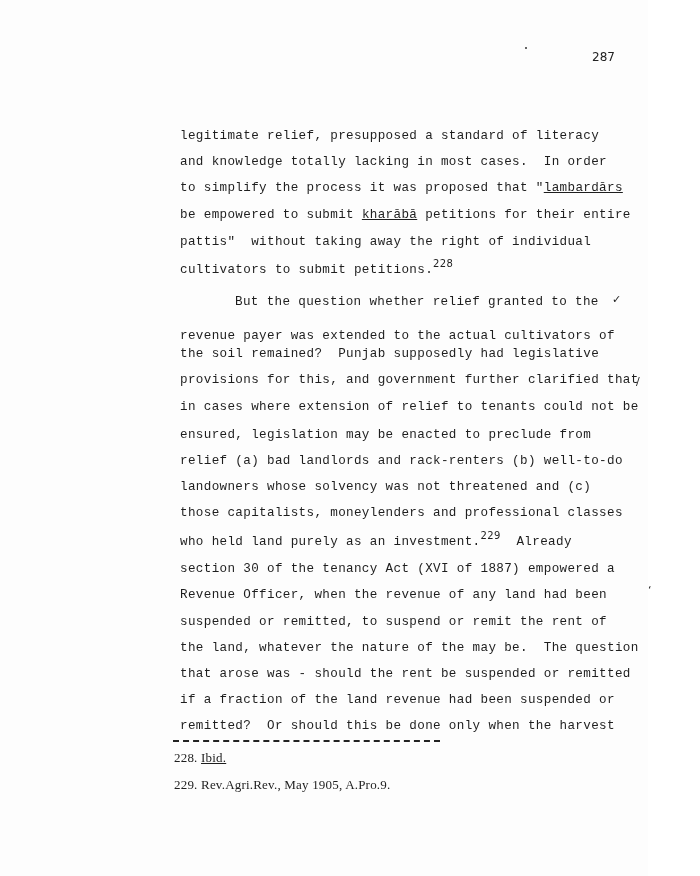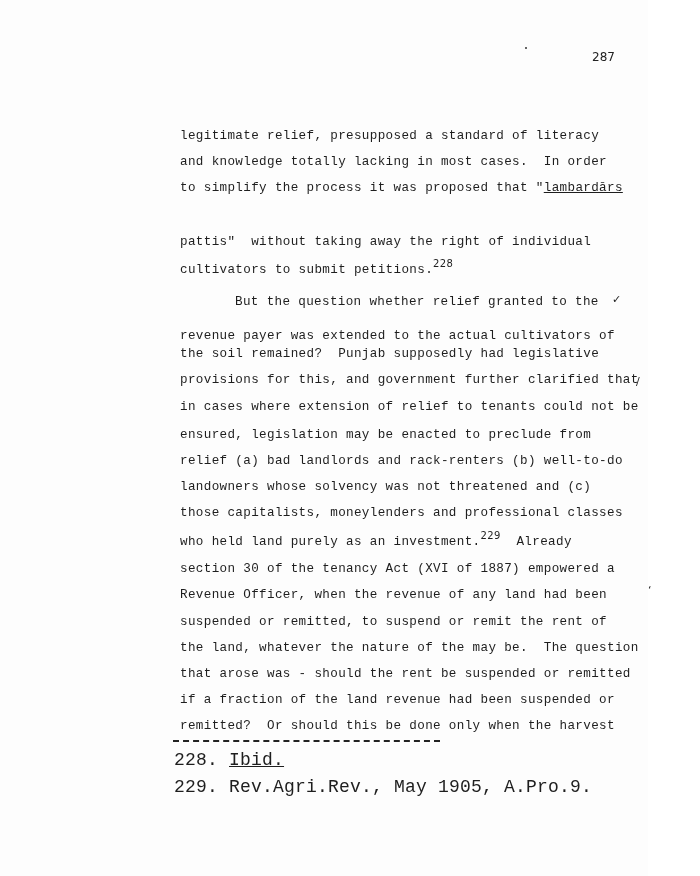--- a/index.html
+++ b/index.html
@@ -15,35 +15,36 @@
     font-family: "Liberation Mono", "DejaVu Sans Mono", monospace;
     font-size: 12.6px; color: #1e1e1e; letter-spacing: 0.35px;
   }
   .line.indent { left: 235px; }
   .u { text-decoration: underline; }
   sup { font-family: "DejaVu Sans", sans-serif; font-size: 10px; vertical-align: 6px; line-height: 0; }
   .mark { position: absolute; font-family: "DejaVu Sans", sans-serif; font-size: 11px; color: #222; }
   .rule { position: absolute; left: 173px; top: 740px; width: 267px; height: 0; border-top: 2px dashed #222; }
   .fn {
     position: absolute; left: 174px; white-space: pre;
-    font-family: Liberation Mono, monospace;
-    font-size: 18px; color: #1e1e1e; letter-spacing: 0.2px;
+    font-family: Liberation Serif, serif;
+    font-size: 13px; color: #1e1e1e; letter-spacing: 0.2px;
   }
 </style>
 </head>
 <body>
 
 <div class="page">
 
   <span class="page-number">287</span>
   <span class="speck" style="left:525px;top:47px;"></span>
 
   <div class="line" style="top:129px;">legitimate relief, presupposed a standard of literacy</div>
   <div class="line" style="top:155px;">and knowledge totally lacking in most cases.  In order</div>
   <div class="line" style="top:181px;"><span>to simplify the process it was proposed that "</span><span class="u">lambardārs</span></div>
+  <div class="line" style="top:208px;"><span>be empowered to submit </span><span class="u">kharābā</span><span> petitions for their entire</span></div>
   <div class="line" style="top:235px;">pattis"  without taking away the right of individual</div>
   <div class="line" style="top:263px;"><span>cultivators to submit petitions.</span><sup>228</sup></div>
 
   <div class="line indent" style="top:295px;">But the question whether relief granted to the</div>
   <span class="mark" style="left:612px;top:293px;">✓</span>
   <div class="line" style="top:329px;">revenue payer was extended to the actual cultivators of</div>
   <div class="line" style="top:347px;">the soil remained?  Punjab supposedly had legislative</div>
   <div class="line" style="top:373px;text-align:right;">provisions for this, and government further clarified that</div>
   <span class="mark" style="left:636px;top:375px;">/</span>
   <div class="line" style="top:400px;">in cases where extension of relief to tenants could not be</div>

